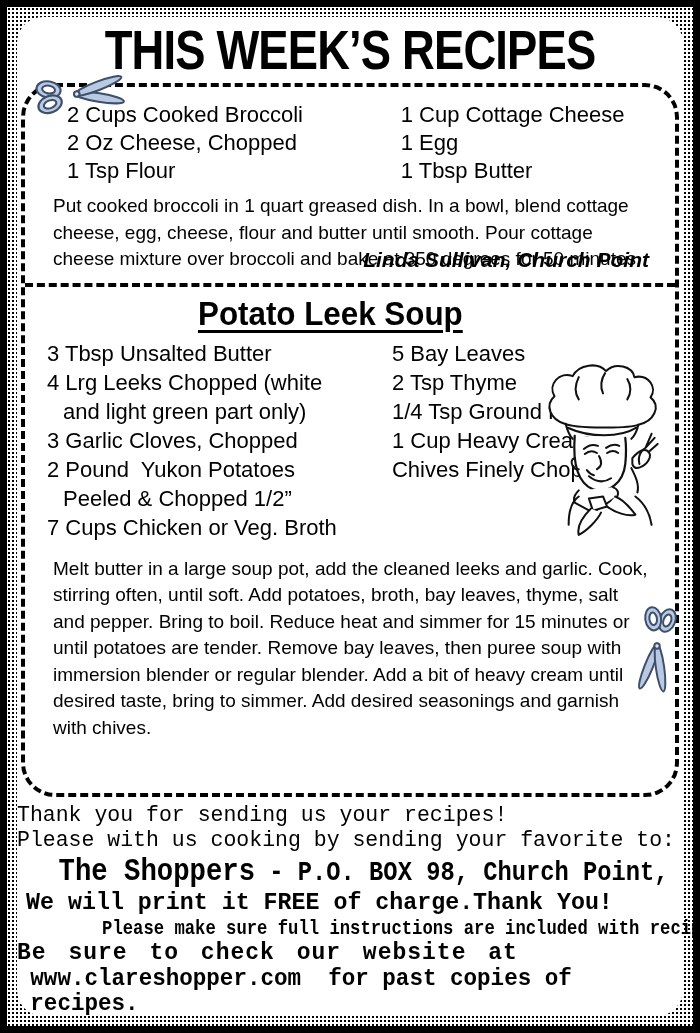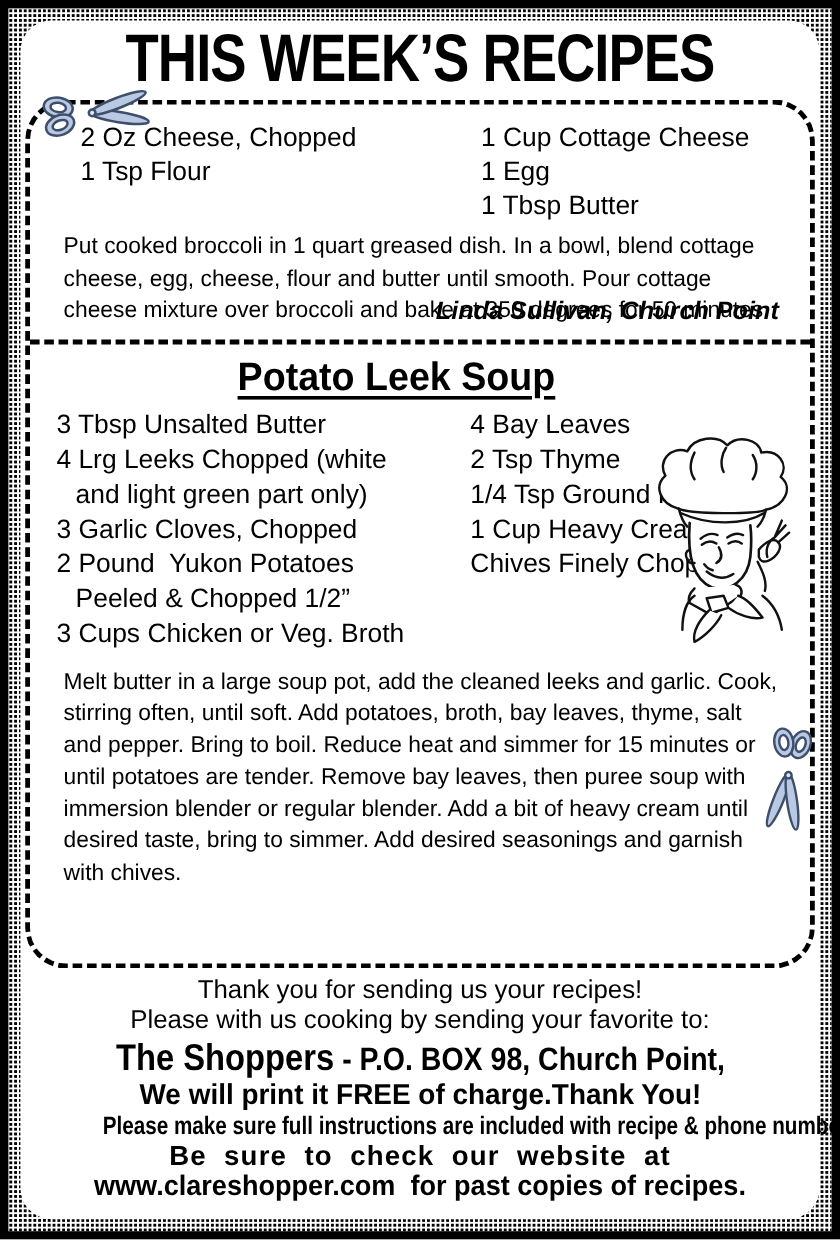--- a/index.html
+++ b/index.html
@@ -107,21 +107,21 @@
   .scissors-top-left {
     left: 0px; top: -24px;
     width: 104px; height: 66px;
     transform: rotate(-6deg);
   }
   .scissors-right {
     right: -32px; top: 528px;
     width: 100px; height: 62px;
     transform: rotate(97deg);
   }
-  .footer { text-align: center; margin-top: 6px; line-height: 1.08; }
+  .footer { margin-top: 6px; line-height: 1.08; font-family: Liberation Mono, monospace; }
   .f-thanks, .f-keep { font-size: 21.5px; line-height: 25px; }
   .f-address1 { margin-top: 3px; }
   .f-address1 .wrap, .f-address2 .wrap, .f-note .wrap, .f-free .wrap, .f-web2 .wrap {
     display: inline-block;
     white-space: nowrap;
   }
   .f-address1 .wrap { transform: scaleX(0.88); font-weight: 900; font-size: 27px; line-height: 31px; }
   .f-address1 .name { font-size: 31px; }
   .f-address2 .wrap { transform: scaleX(0.88); font-weight: 900; font-size: 27px; line-height: 31px; }
   .f-free .wrap { font-weight: 800; font-size: 24px; line-height: 28px; transform: scaleX(0.97); }
@@ -166,20 +166,21 @@
       </span>
       <span class="scissors scissors-right">
         <svg viewBox="0 0 120 62" width="100" height="62">
             <use href="#scissors-shape"></use>
           </svg>
       </span>
 
 
       <div class="cols casserole">
         <div class="col col-l">
+          <div class="ing">2 Cups Cooked Broccoli</div>
           <div class="ing">2 Oz Cheese, Chopped</div>
           <div class="ing">1 Tsp Flour</div>
         </div>
         <div class="col col-r">
           <div class="ing">1 Cup Cottage Cheese</div>
           <div class="ing">1 Egg</div>
           <div class="ing">1 Tbsp Butter</div>
         </div>
       </div>
 
@@ -223,24 +224,24 @@
       </svg>
 
       <div class="cols soup">
         <div class="col col-l">
           <div class="ing">3 Tbsp Unsalted Butter</div>
           <div class="ing">4 Lrg Leeks Chopped (white</div>
           <div class="ing indent">and light green part only)</div>
           <div class="ing">3 Garlic Cloves, Chopped</div>
           <div class="ing">2 Pound  Yukon Potatoes</div>
           <div class="ing indent">Peeled &amp; Chopped 1/2”</div>
-          <div class="ing">3 Cups Chicken or Veg. Broth</div>
+          <div class="ing">7 Cups Chicken or Veg. Broth</div>
         </div>
         <div class="col col-r">
-          <div class="ing">4 Bay Leaves</div>
+          <div class="ing">5 Bay Leaves</div>
           <div class="ing">2 Tsp Thyme</div>
           <div class="ing">1/4 Tsp Ground Pepper</div>
           <div class="ing">1 Cup Heavy Cream</div>
           <div class="ing">Chives Finely Chopped</div>
         </div>
       </div>
 
       <div class="instructions-wrap" style="padding-top:10px;">
         <p class="instructions">Melt butter in a large soup pot, add the cleaned leeks and garlic. Cook, stirring often, until soft. Add potatoes, broth, bay leaves, thyme, salt and pepper. Bring to boil. Reduce heat and simmer for 15 minutes or until potatoes are tender. Remove bay leaves, then puree soup with immersion blender or regular blender. Add a bit of heavy cream until desired taste, bring to simmer. Add desired seasonings and garnish with chives.</p>
       </div>

